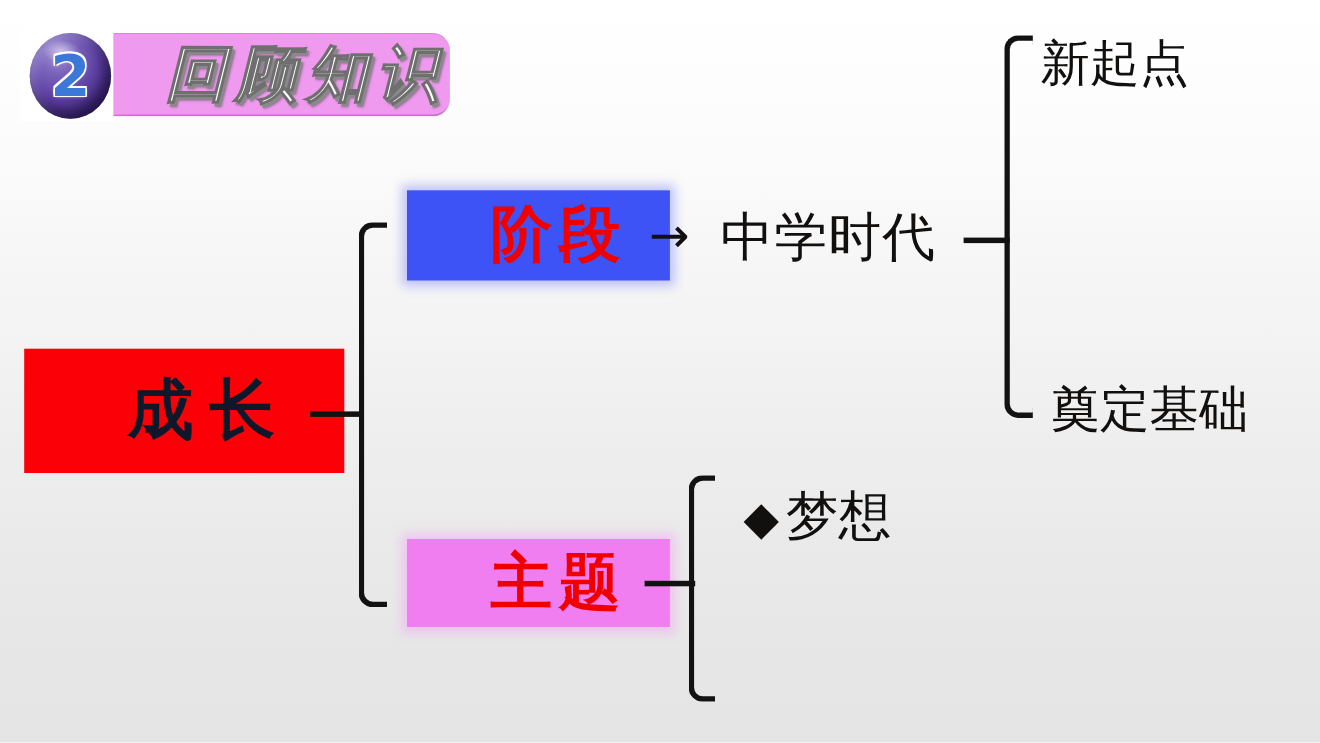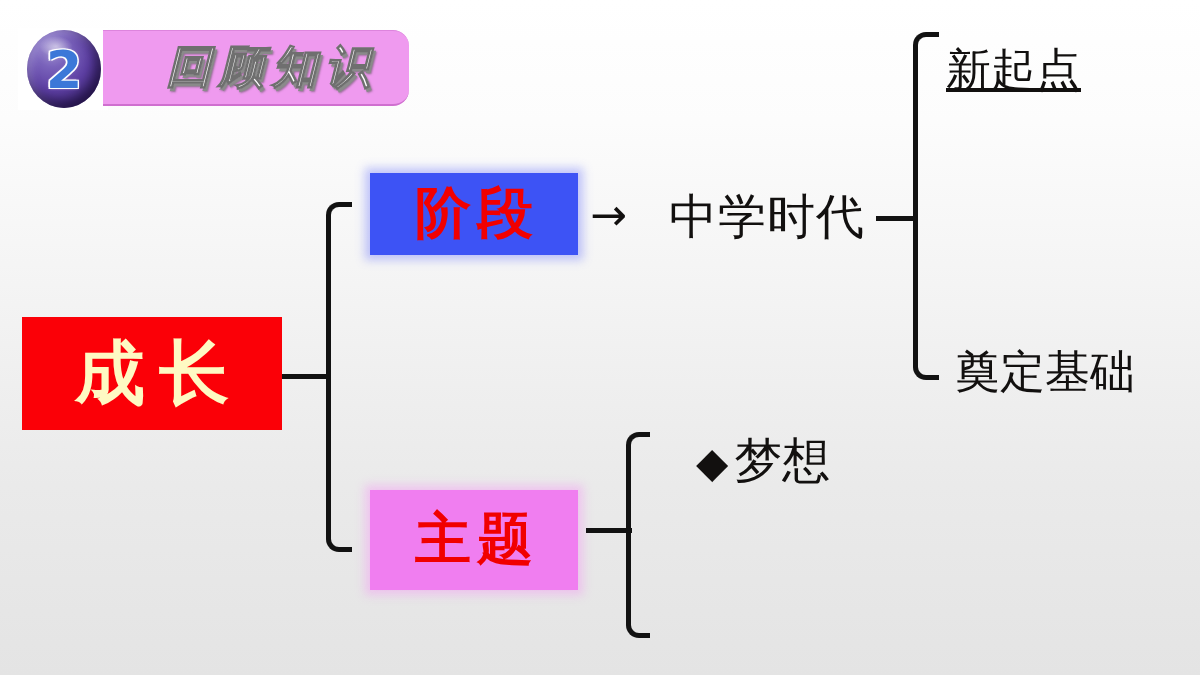--- a/index.html
+++ b/index.html
@@ -36,29 +36,29 @@
     width: 306px;
     height: 73px;
     background: #ef9aef;
     border-top-right-radius: 16px;
     border-bottom-right-radius: 16px;
     border-top: 1px solid #dd84dd;
     border-bottom: 2px solid #cf6fcf;
   }
   .hdr-title {
     position: absolute;
-    left: 166px;
+    left: 150px;
     top: 36px;
     width: 250px;
     height: 62px;
     line-height: 62px;
     font-family: "DejaVu Serif", "Liberation Serif", serif;
     font-weight: bold;
     font-style: italic;
-    font-size: 45px;
+    font-size: 56px;
     letter-spacing: 8px;
     color: #ffffff;
     text-shadow: 2px 3px 0 #8a8a8a, 3px 4px 2px rgba(80,80,80,.55);
     -webkit-text-stroke: 1px #6f6f6f;
     white-space: nowrap;
   }
   .hdr-sphere {
     position: absolute;
     left: 27px;
     top: 30px;
@@ -97,86 +97,87 @@
       0 0 3px #ffffff;
   }
 
   
   .node-box {
     position: absolute;
     display: flex;
     align-items: center;
     justify-content: center;
     white-space: nowrap;
+    padding-left: 31px;
   }
   .box-growth {
     left: 22px;  top: 317px;  width: 260px; height: 113px;
     background: #fb0007;
     font-family: "DejaVu Serif", "Liberation Serif", serif;
     font-weight: bold;
-    font-size: 70px;
+    font-size: 60px;
     letter-spacing: 14px;
     text-indent: 14px;
-    color: #fef9c3;
+    color: #0f172a;
   }
   .box-stage {
     left: 370px; top: 173px; width: 208px; height: 82px;
     background: #3d53f5;
     box-shadow: 0 0 9px 5px rgba(110,120,250,.42);
     font-family: "DejaVu Serif", "Liberation Serif", serif;
     font-weight: bold;
     font-size: 56px;
     letter-spacing: 6px;
     text-indent: 6px;
     color: #f10000;
   }
   .box-theme {
-    left: 370px; top: 490px; width: 208px; height: 100px;
+    left: 370px; top: 490px; width: 208px; height: 80px;
     background: #f07ef0;
     box-shadow: 0 0 9px 5px rgba(245,150,245,.45);
     font-family: "DejaVu Serif", "Liberation Serif", serif;
     font-weight: bold;
     font-size: 56px;
     letter-spacing: 6px;
     text-indent: 6px;
     color: #f10000;
   }
 
   
   .txt {
     position: absolute;
     color: #12100f;
     font-family: "DejaVu Sans", "Liberation Sans", sans-serif;
     font-size: 45px;
     line-height: 56px;
     white-space: nowrap;
   }
-  .txt-middle   { left: 655px; top: 188px; font-size: 48px; letter-spacing: 1px; margin-left: 14px; }
-  .txt-r1 { left: 946px; top: 42px; text-decoration: underline;  }
+  .txt-middle   { left: 655px; top: 188px; font-size: 48px; letter-spacing: 1px; }
+  .txt-r1 { left: 946px; top: 30px;  }
   .txt-r2 { left: 952px; top: 120px; }
   .txt-r3 { left: 950px; top: 196px; white-space: normal; width: 250px; line-height: 55px; }
   .txt-r4 { left: 955px; top: 344px; }
 
   .arrow-mid {
     position: absolute;
     left: 590px; top: 200px;
     width: 58px; height: 30px;
     color: #12100f;
     font-size: 44px;
     line-height: 30px;
   }
 
   
   .bullet-row {
     position: absolute;
-    left: 696px;
+    left: 676px;
     color: #12100f;
     font-family: Liberation Serif, serif;
     font-size: 48px;
-    line-height: 58px;
+    line-height: 76px;
     white-space: nowrap;
   }
   .bullet-row .mark { font-size: 42px; margin-right: 6px; }
   .b1 { top: 432px; }
   .b2 { top: 512px; }
   .b3 { top: 590px; }
 
   
   .brace {
     position: absolute;

